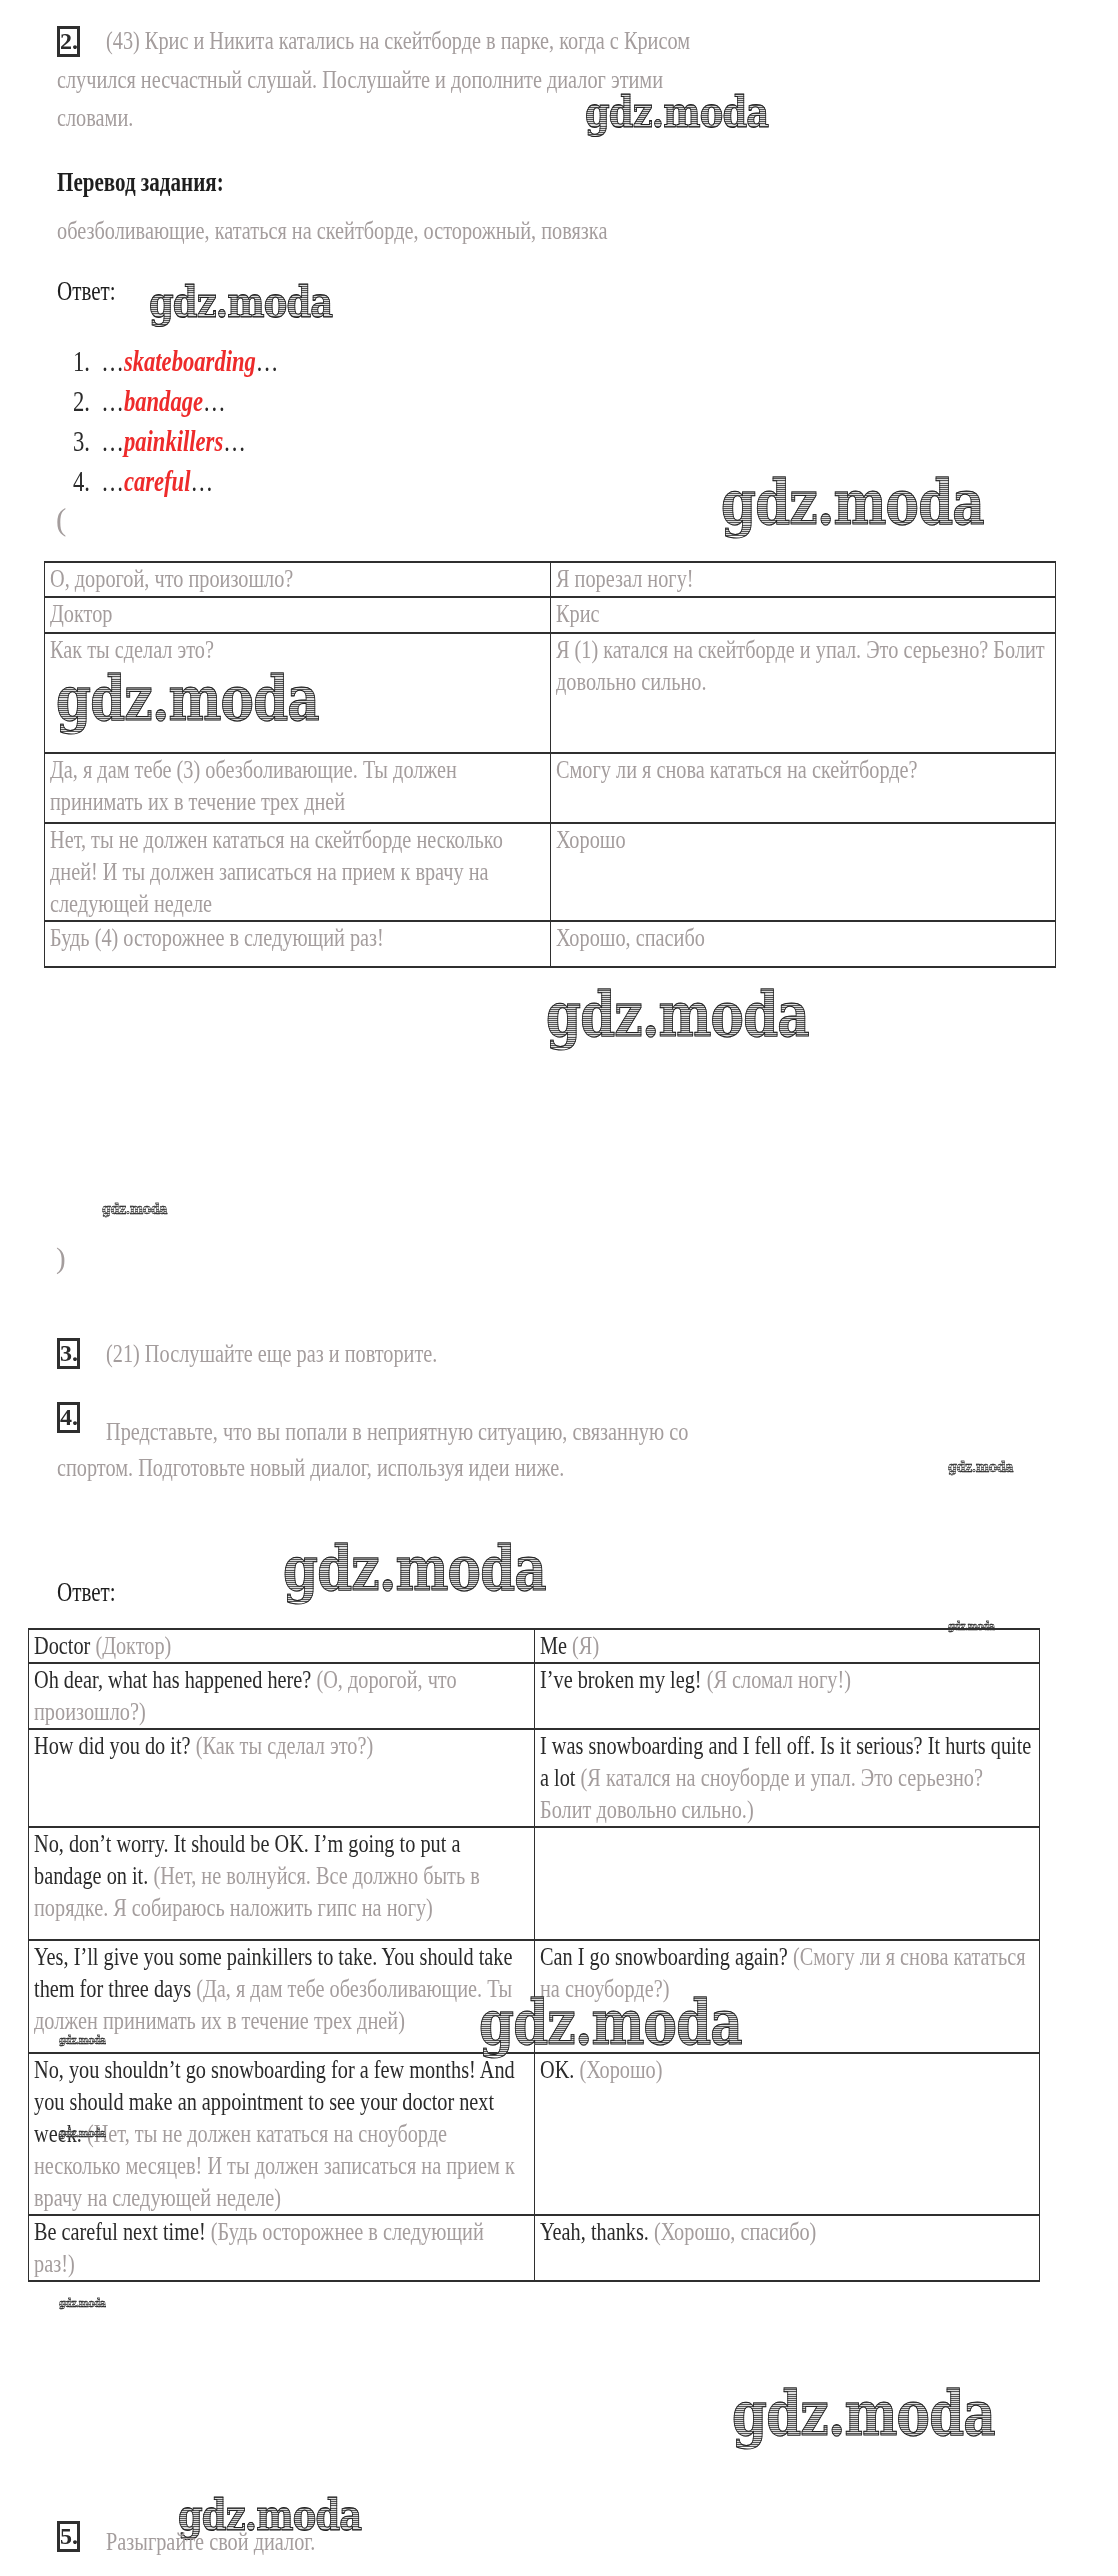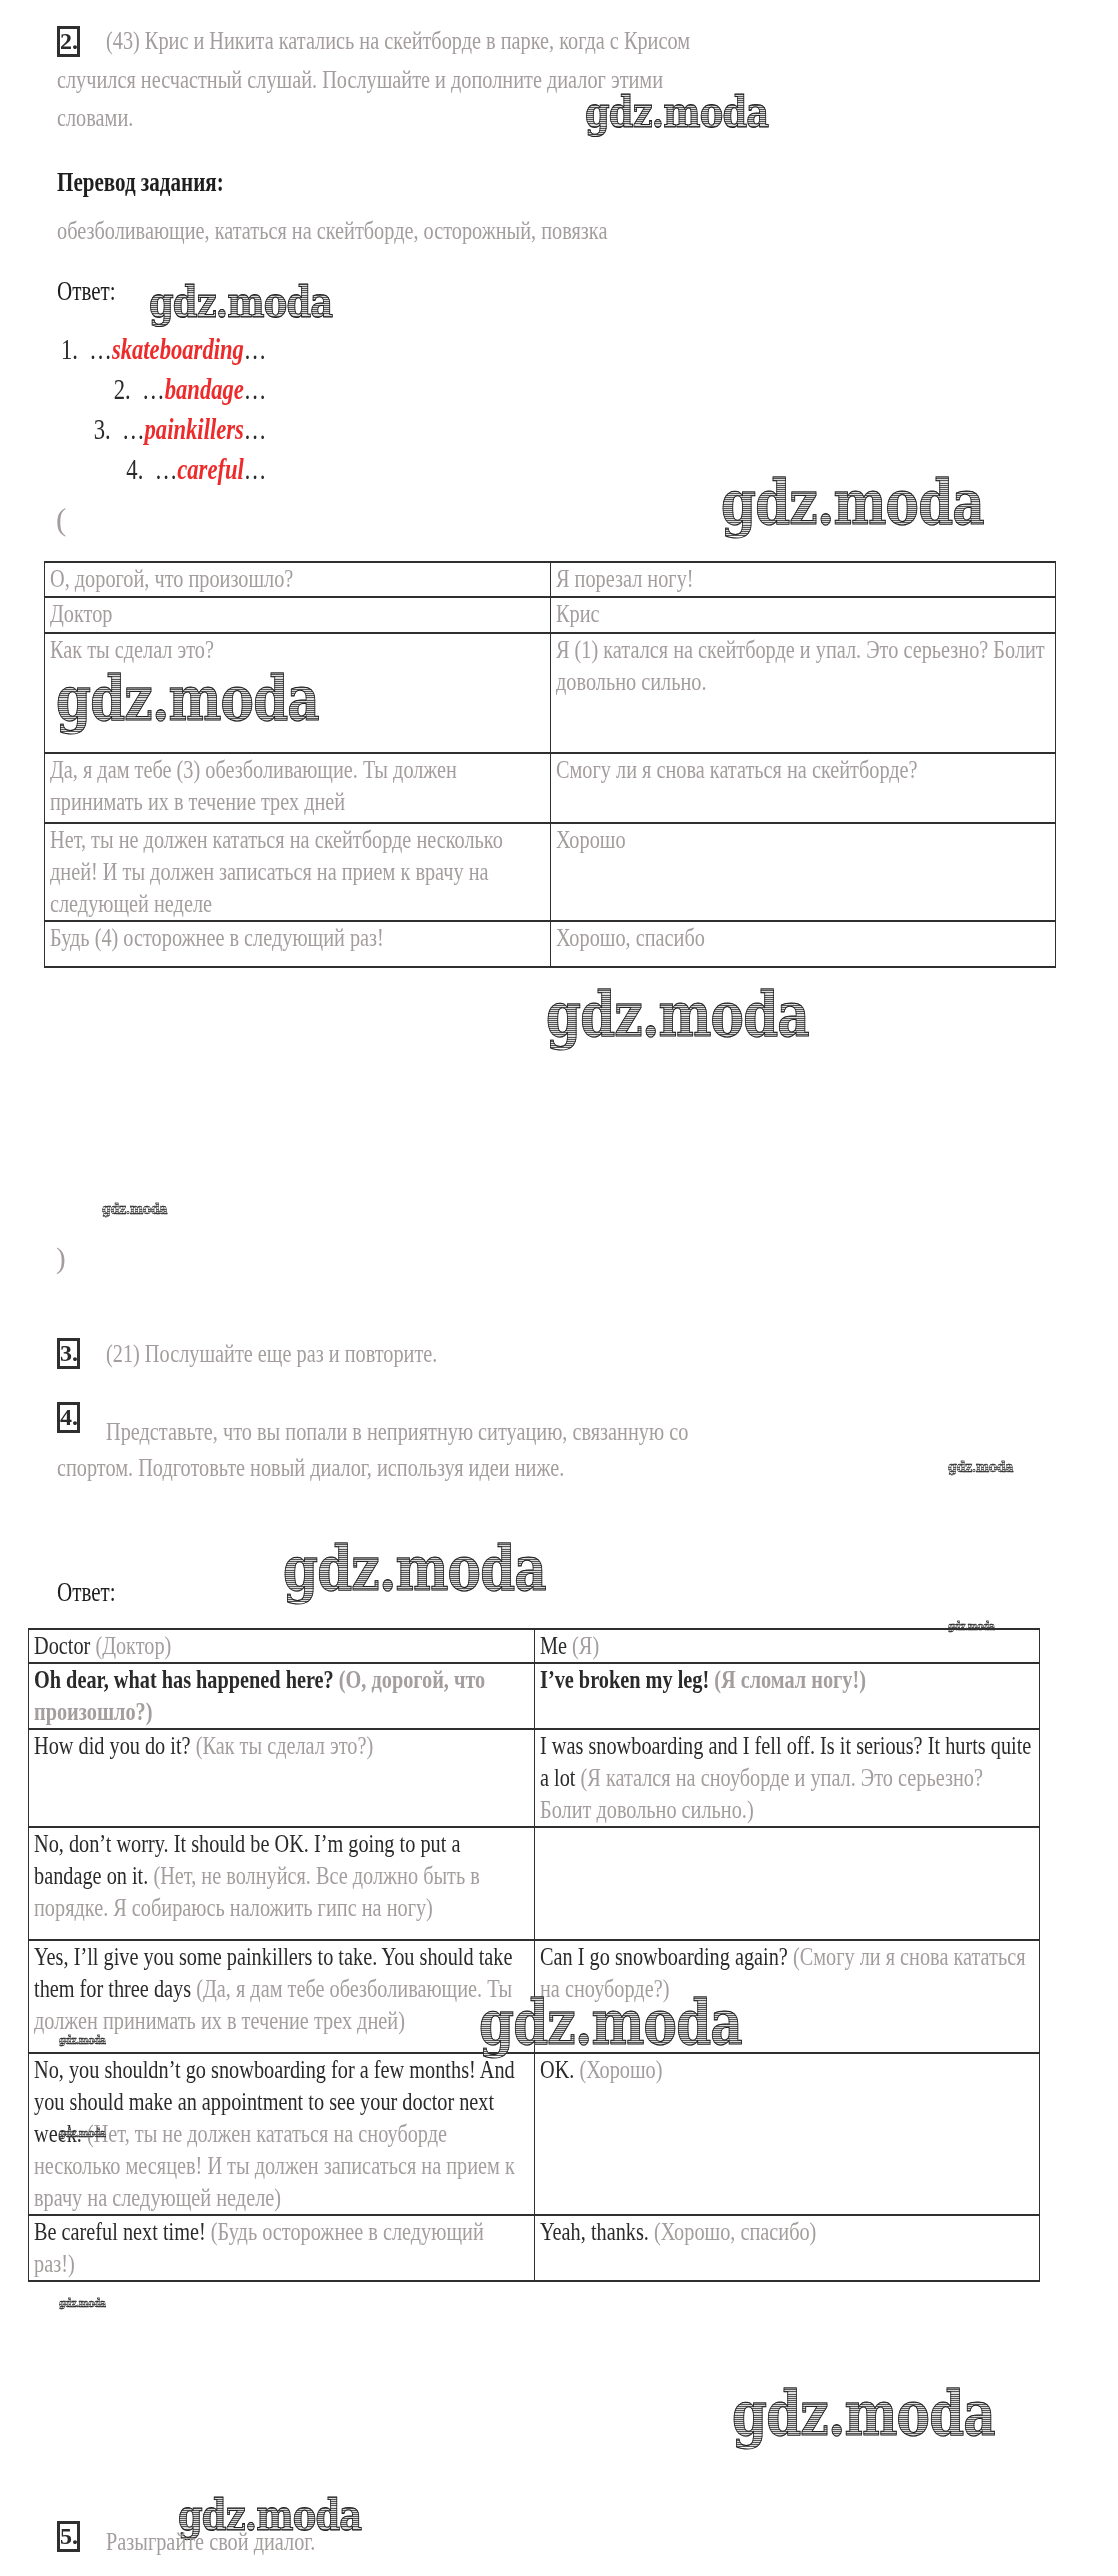--- a/index.html
+++ b/index.html
@@ -62,21 +62,21 @@
       overflow: hidden;
     }
     .cell-text {
       font-size: 26px;
       line-height: 32px;
       width: 128%;
       transform: scaleX(0.78);
       transform-origin: left top;
       white-space: normal;
     }
-    ol.answers { list-style: none; margin: 4px; padding: 0; text-align: right; }
+    ol.answers { list-style: none; margin: 16px; padding: 0; }
     ol.answers li { font-size: 29px; line-height: 40px; white-space: nowrap; transform: scaleX(0.78); transform-origin: left top; color: #2a2a2a; }
   </style>
 </head>
 <body>
 
 <div class="num-box" style="left:57px; top:26px;">2.</div>
 <div class="abs txt gray" style="left:106px; top:20.6px;">(43) Крис и Никита катались на скейтборде в парке, когда с Крисом</div>
 <div class="abs txt gray" style="left:57px; top:60px;">случился несчастный слушай. Послушайте и дополните диалог этими</div>
 <div class="abs txt gray" style="left:57px; top:98px;">словами.</div>
 <div class="watermark wm-mid" style="left:585px; top:88px;">gdz.moda</div>
@@ -177,21 +177,21 @@
     </colgroup>
   <tbody>
       <tr style="height:23px;">
     <td>
           <div class="cell-text"><span class="dark">Doctor</span> <span class="gray">(Доктор)</span></div>
         </td>
     <td>
           <div class="cell-text"><span class="dark">Me</span> <span class="gray">(Я)</span></div>
         </td>
   </tr>
-  <tr style="height:45px;font-weight:bold;">
+  <tr style="height:45px;">
     <td>
           <div class="cell-text"><span class="dark">Oh dear, what has happened here?</span> <span class="gray">(О, дорогой, что произошло?)</span></div>
         </td>
     <td>
           <div class="cell-text"><span class="dark">I’ve broken my leg!</span> <span class="gray">(Я сломал ногу!)</span></div>
         </td>
   </tr>
   <tr style="height:91px;padding-left:16px;">
     <td>
           <div class="cell-text"><span class="dark">How did you do it?</span> <span class="gray">(Как ты сделал это?)</span></div>

